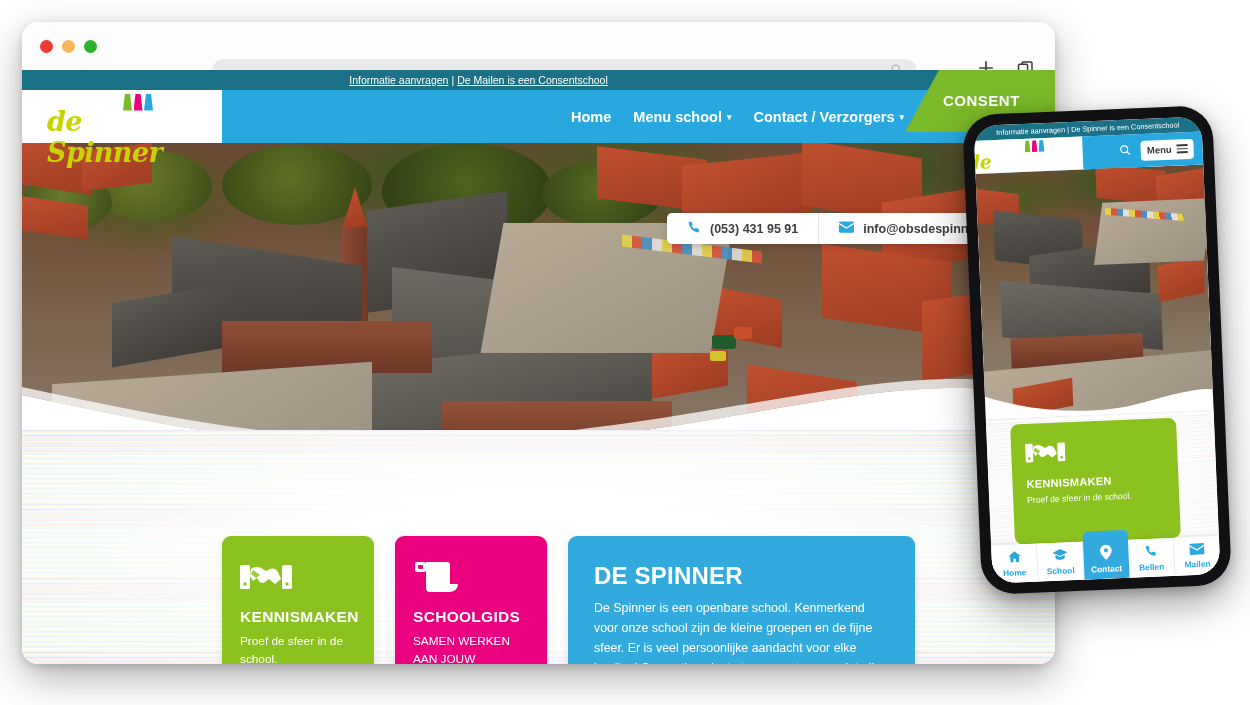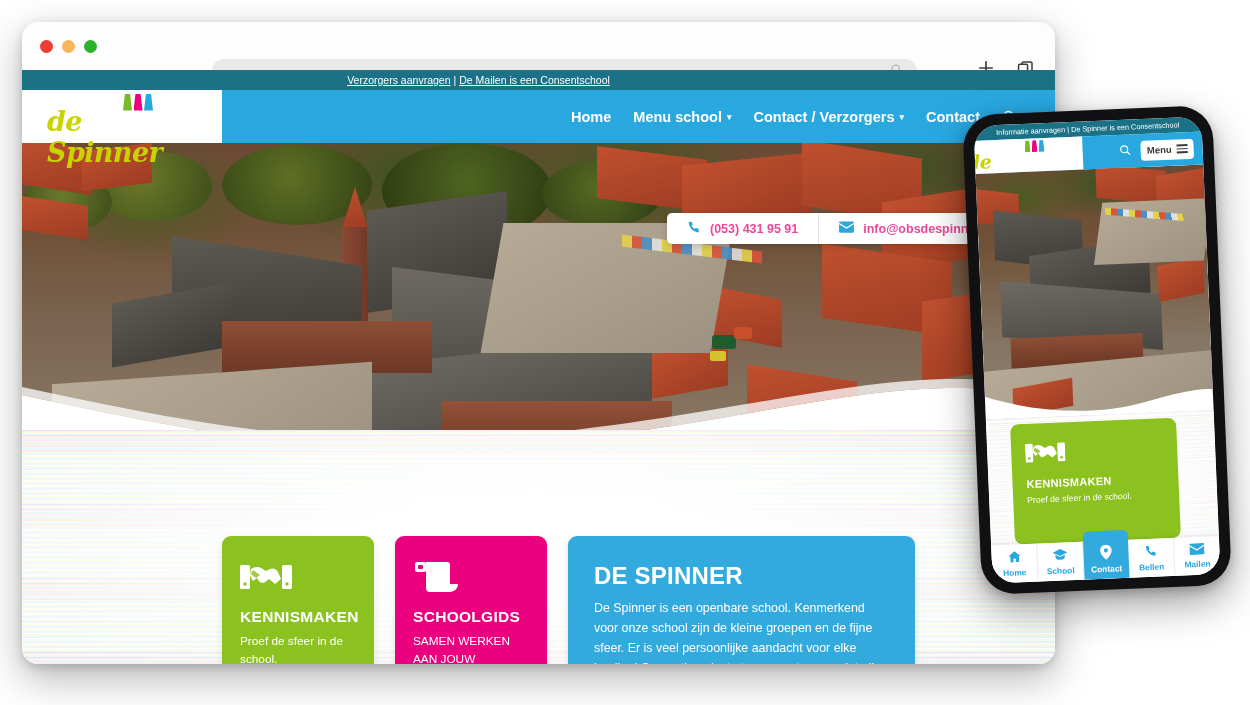--- a/index.html
+++ b/index.html
@@ -114,21 +114,21 @@
 
   
   .pills {
     position: absolute; z-index: 8; left: 645px; top: 143px;
     display: flex; background: #fff;
     border-radius: 5px; box-shadow: 0 2px 7px rgba(0,0,0,.18);
     overflow: hidden; height: 31px;
   }
   .pill {
     display: flex; align-items: center; gap: 9px;
-    padding: 4px 20px; font-size: 12.5px; font-weight: 700; color: #ec4899;
+    padding: 4px 20px; font-size: 12.5px; font-weight: 700; color: #404040;
     cursor: pointer; white-space: nowrap;
   }
   .pill + .pill { border-left: 1px solid #e4e4e4; }
 
   
   .hero { position: absolute; left: 0; top: 73px; width: 100%; height: 310px; overflow: hidden; }
   .hero-photo { position: absolute; inset: 0; background: #5a4a3c; }
   
   .hero-photo .sky { position:absolute; inset:0;
     background:
@@ -305,24 +305,28 @@
             <path d="M7.6 6.6V5.4A1.6 1.6 0 0 1 9.2 3.8h9.4A1.6 1.6 0 0 1 20.2 5.4v9.4a1.6 1.6 0 0 1-1.6 1.6h-1.2"></path>
           </svg>
         </span>
       </div>
     </div>
 
     <div class="site">
 
       <div class="topbar">
         <div class="topbar-inner">
-          <a>Verzorgers aanvragen</a><span class="topbar-sep">|</span><a>De Mailen is een Consentschool</a>
-        </div>
-      </div>
-
+          <a>Informatie aanvragen</a><span class="topbar-sep">|</span><a>De Mailen is een Consentschool</a>
+        </div>
+      </div>
+
+      <div class="consent-ribbon">
+        <div class="bg"></div>
+        <div class="txt">CONSENT</div>
+      </div>
 
       <div class="navbar">
         <div class="logo-plate">
           <div class="logo-wrap">
             <div class="logo-spools">
               <span class="spool g"></span>
               <span class="spool p"></span>
               <span class="spool b"></span>
             </div>
             <div class="logo-text">de Spinner</div>

